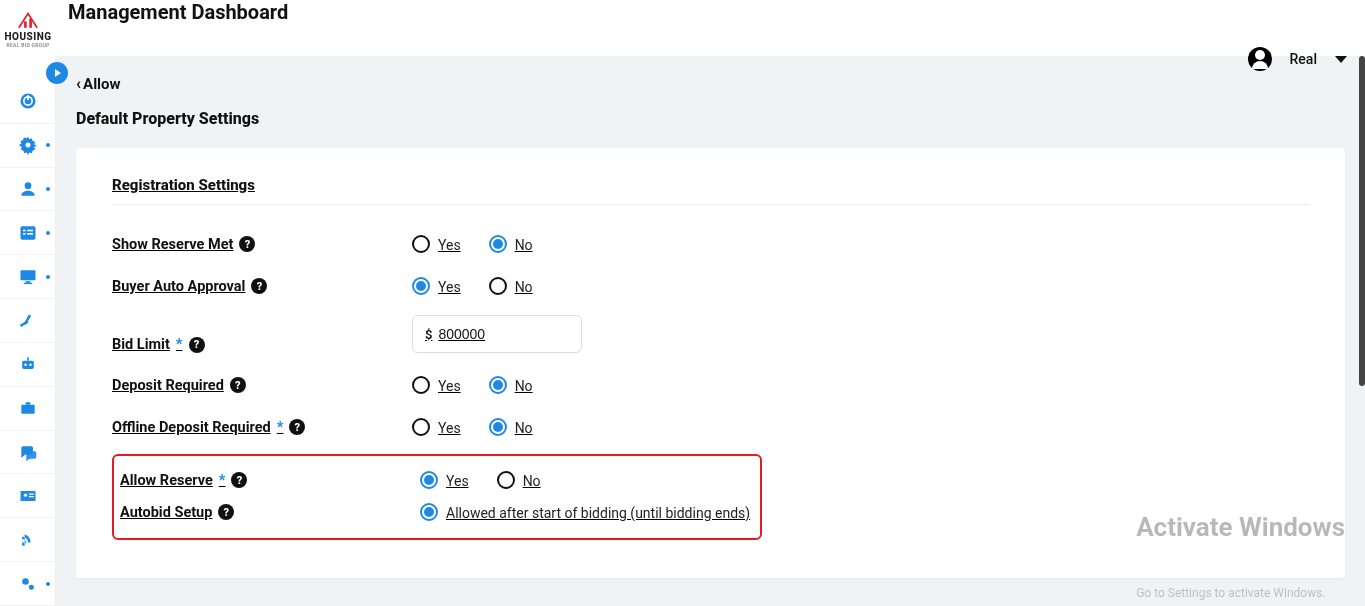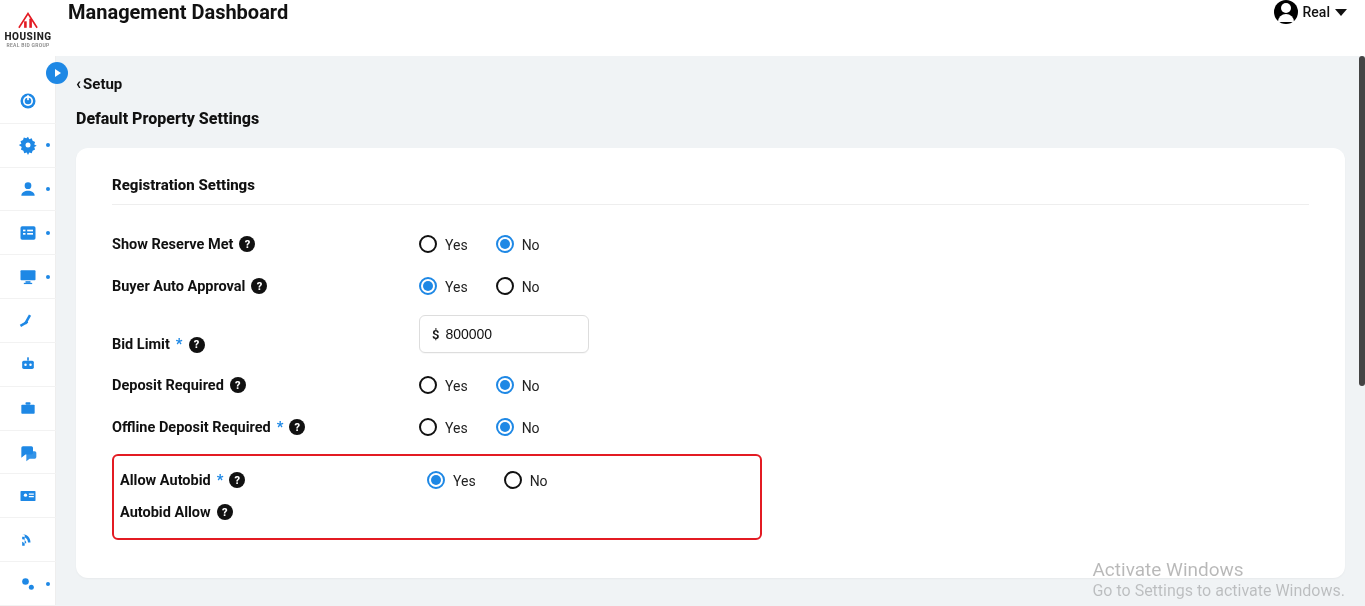--- a/index.html
+++ b/index.html
@@ -26,21 +26,21 @@
     width: 56px; height: 56px;
     display: flex; flex-direction: column; align-items: center; justify-content: center;
     font-size: 8px; color:#555; font-weight:700;
   }
   .logo svg { width: 26px; height: 22px; }
   .logo .l1 { font-size:10px; letter-spacing:0.5px; color:#222; font-weight:800;}
   .logo .l2 { font-size:5px; letter-spacing:0.3px; color:#888; font-weight:600;}
   .page-title {
     font-size: 20px; font-weight: 700; color:#111; margin-left: 12px;
   }
-  .topbar-right { margin-left:auto; display:flex; align-items:center; gap:5px;}
+  .topbar-right { margin-left:auto; display:flex; align-items:center; gap:18px;margin-top:47px;}
   .avatar-icon { width:24px; height:24px; border-radius:50%; background:#000; position:relative;}
   .avatar-icon::before{content:""; position:absolute; width:10px; height:10px; border-radius:50%; background:#fff; top:3px; left:7px;}
   .avatar-icon::after{content:""; position:absolute; width:16px; height:8px; border-radius:8px 8px 0 0; background:#fff; bottom:2px; left:4px;}
   .user-name { font-size:14px; color:#111; font-weight:500;}
   .caret-down { width:0;height:0;border-left:6px solid transparent;border-right:6px solid transparent;border-top:7px solid #111;}
 
   
   .sidebar {
     position:absolute; top:56px; left:0; bottom:0; width:56px;
     background:#fff; border-right:1px solid #eee;
@@ -66,30 +66,31 @@
   .main {
     position:absolute; top:56px; left:56px; right:0; bottom:0;
     background:#f0f3f5; padding:0;
     overflow:hidden;
   }
   .crumb-area { padding:18px 20px 12px 20px; }
   .back-link { font-size:15px; font-weight:700; color:#111; cursor:pointer; display:inline-flex; align-items:center; gap:2px;}
   .back-link .chev { font-size:16px; font-weight:800; }
   .sub-title { font-size:16px; font-weight:800; color:#111; margin-top:16px;}
   .card {
-    background:#fff; border-radius:12px; margin:8px 20px 0 20px;
+    background:#fff; border-radius:4px; margin:8px 20px 0 20px;
     padding:28px 36px 40px 36px;
     box-shadow:0 1px 2px rgba(0,0,0,0.04);
     position:relative;
     height:430px;
+    text-decoration:underline;
   }
   .section-title { font-size:15px; font-weight:800; color:#111; padding-bottom:10px; border-bottom:1px solid #eee;}
   .form { margin-top:18px; }
   .row {
-    display:flex; align-items:center; min-height:42px; padding:3px 0;gap:7px;
+    display:flex; align-items:center; min-height:42px; padding:3px 0;
   }
   .row .label {
     width:300px; font-size:14.5px; font-weight:700; color:#111;
     display:flex; align-items:center; gap:6px;
   }
   .req { color:#1e88e5; font-weight:800; }
   .help {
     width:16px;height:16px;border-radius:50%;background:#111;color:#fff;
     display:inline-flex;align-items:center;justify-content:center;font-size:11px;font-weight:800;cursor:pointer;
   }
@@ -113,22 +114,22 @@
     border:2px solid #e31b23; border-radius:6px;
     padding:8px 6px 10px 6px; margin-top:6px;
     width:650px;
   }
   .highlight-box .row{min-height:32px;}
   
   .watermark{
     position:absolute; right:20px; bottom:6px; text-align:left;
     color:rgba(0,0,0,0.28); pointer-events:none;
   }
-  .watermark .w1{font-size:19px;}
-  .watermark .w2{font-size:16px; color:rgba(0,0,0,0.22);}
+  .watermark .w1{font-size:26px;font-weight:bold;}
+  .watermark .w2{font-size:12px; color:rgba(0,0,0,0.22);margin-top:44px;}
   
   .scroll-ind{position:absolute; top:0; right:0; width:6px; height:330px; background:#444; border-radius:3px;}
 </style>
 </head>
 <body>
 
 <div class="topbar">
   <div class="logo">
     <svg viewBox="0 0 40 32">
       <path d="M6 28 L20 6 L34 28" fill="none" stroke="#e31b23" stroke-width="2.5"></path>
@@ -236,21 +237,21 @@
       </svg>
     <span class="side-dot"></span>
   </div>
 </div>
 
 <div class="main">
   <div class="scroll-ind"></div>
   <div class="crumb-area">
     <span class="back-link">
       <span class="chev">‹</span>
-      <span>Setup</span>
+      <span>Allow</span>
     </span>
     <div class="sub-title">Default Property Settings</div>
   </div>
 
   <div class="card">
     <div class="section-title">Registration Settings</div>
 
     <div class="form">
 
       <div class="row">
@@ -332,39 +333,45 @@
           <span class="radio">
               <span class="rbox sel"></span>
               <span class="rtext">No</span>
             </span>
         </div>
       </div>
 
       <div class="highlight-box">
         <div class="row">
           <div class="label">
-            <span>Allow Autobid</span>
+            <span>Allow Reserve</span>
             <span class="req">*</span>
             <span class="help">?</span>
           </div>
           <div class="controls">
             <span class="radio">
                 <span class="rbox sel"></span>
                 <span class="rtext">Yes</span>
               </span>
             <span class="radio">
                 <span class="rbox"></span>
                 <span class="rtext">No</span>
               </span>
           </div>
         </div>
         <div class="row">
           <div class="label">
-            <span>Autobid Allow</span>
+            <span>Autobid Setup</span>
             <span class="help">?</span>
+          </div>
+          <div class="controls">
+            <span class="radio">
+                <span class="rbox sel"></span>
+                <span class="rtext">Allowed after start of bidding (until bidding ends)</span>
+              </span>
           </div>
         </div>
       </div>
 
     </div>
   </div>
 
   <div class="watermark">
     <div class="w1">Activate Windows</div>
     <div class="w2">Go to Settings to activate Windows.</div>

